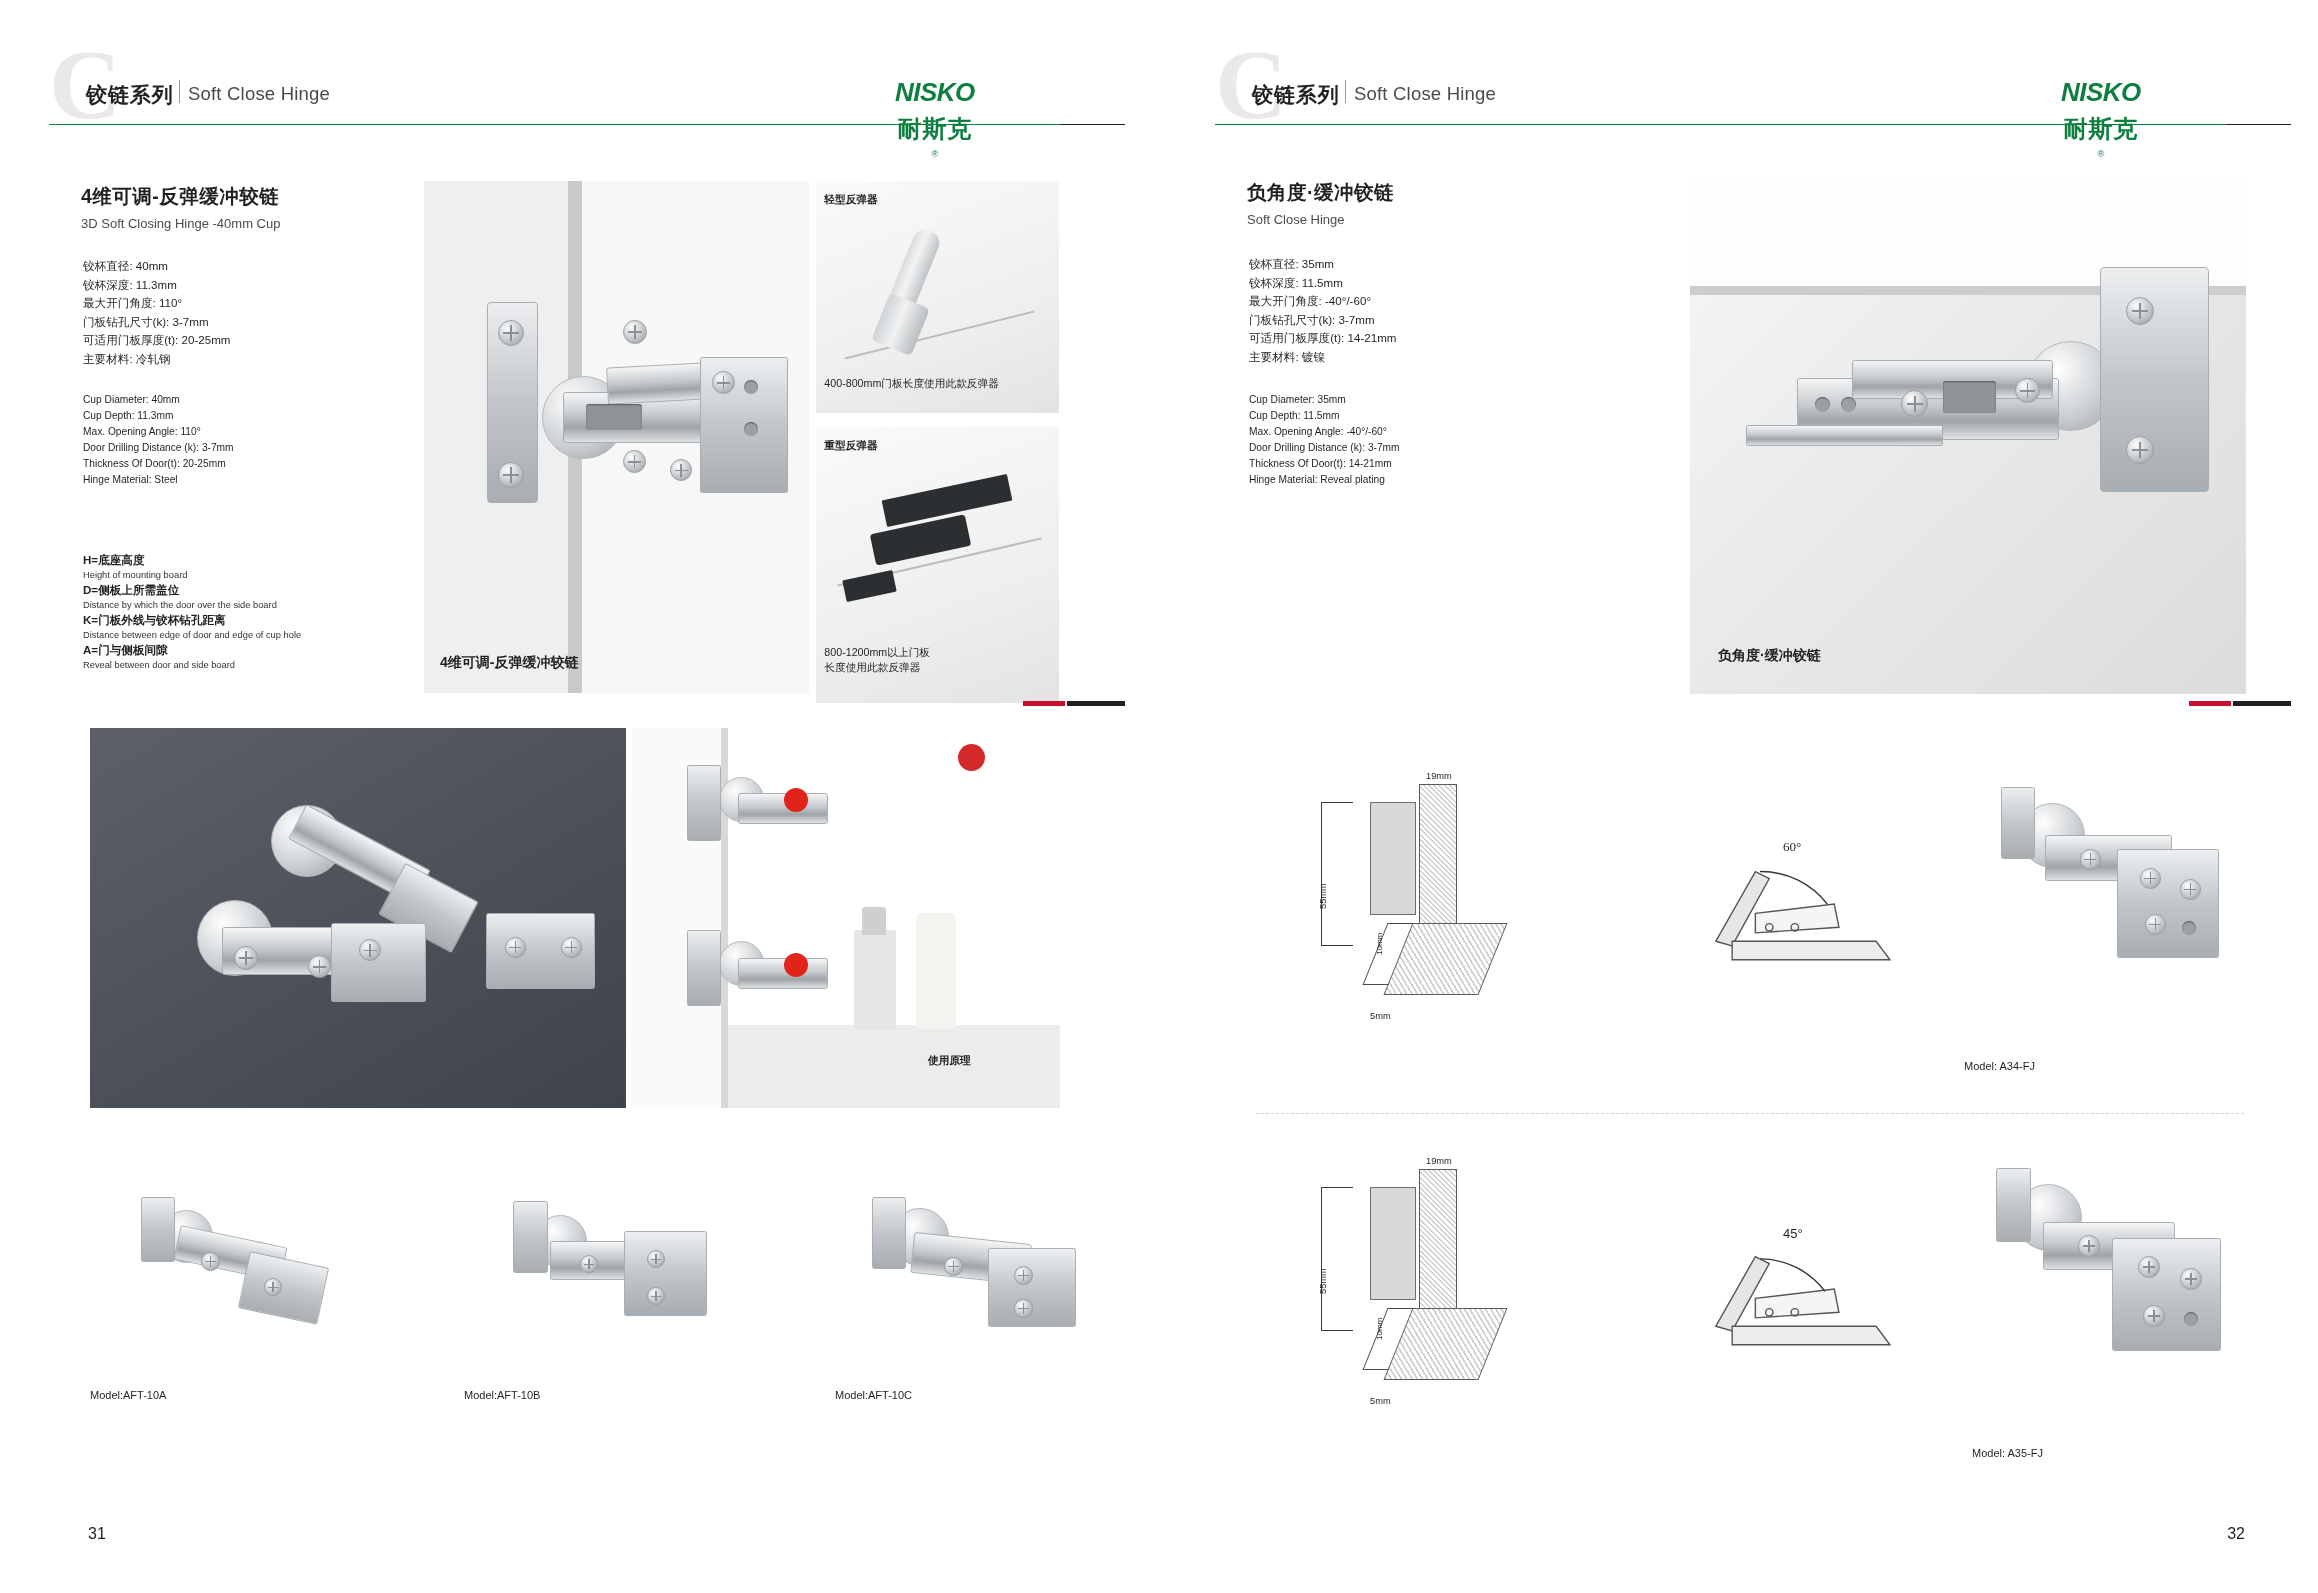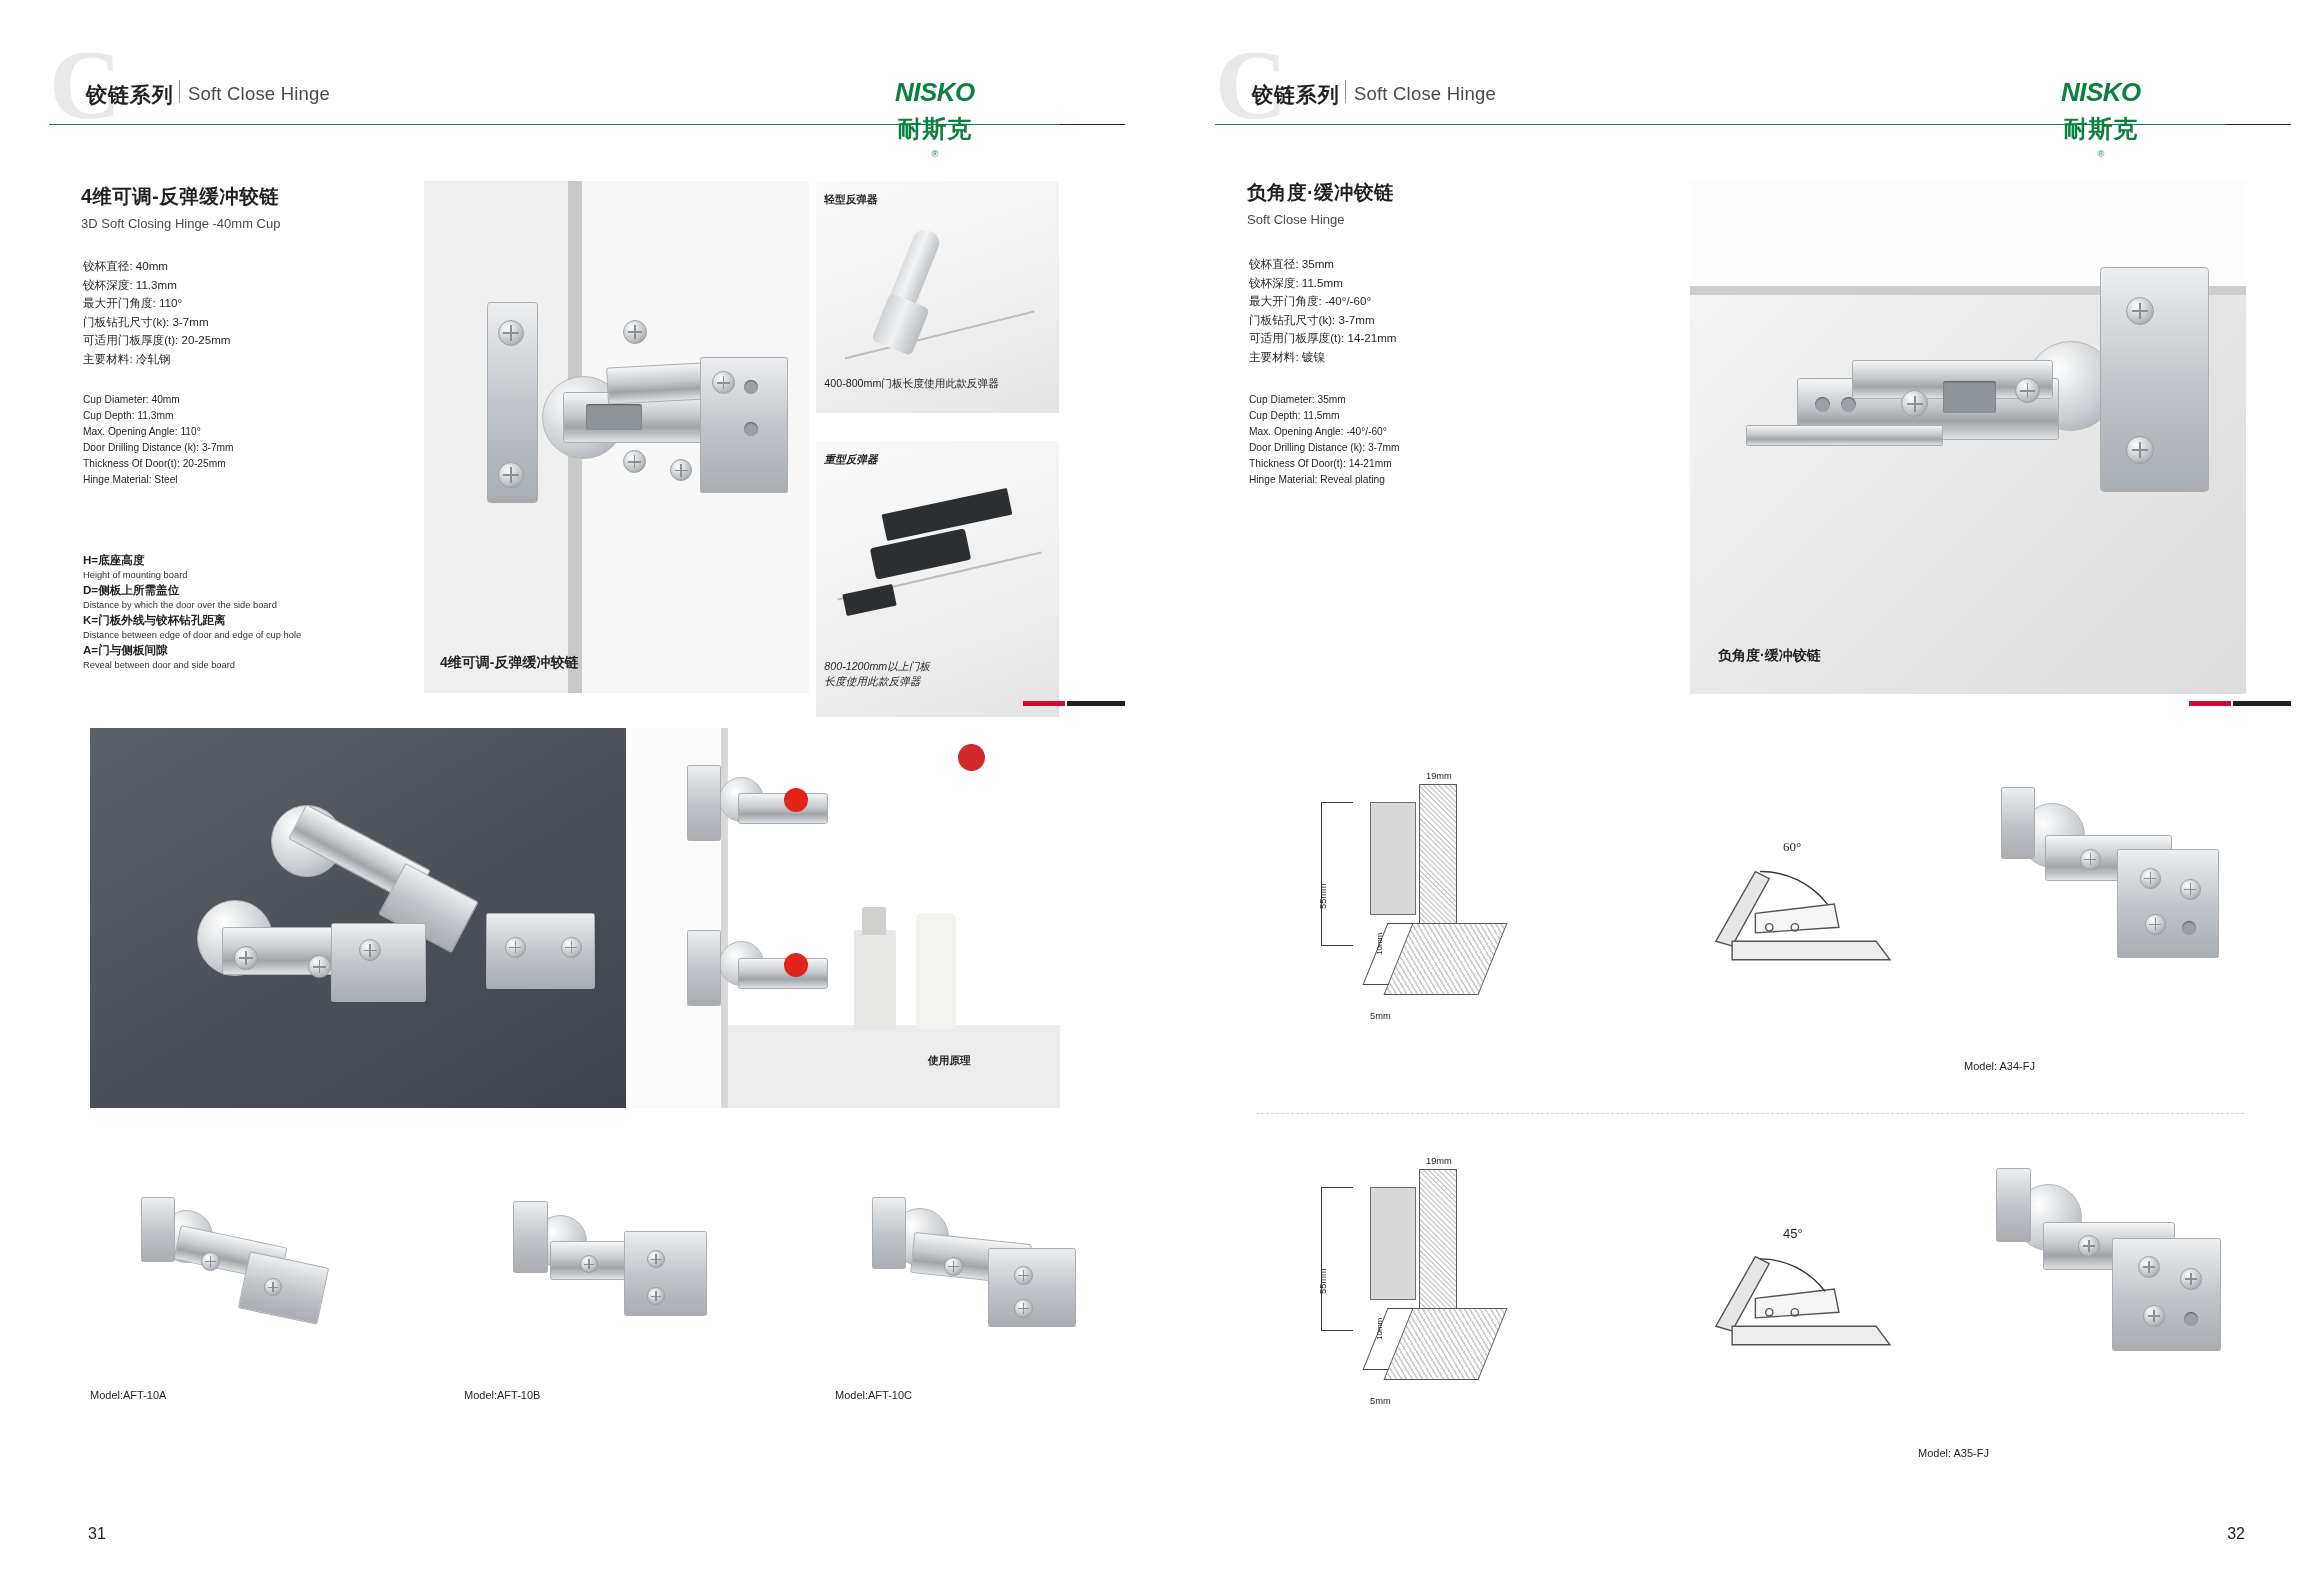--- a/index.html
+++ b/index.html
@@ -144,21 +144,21 @@
     </div>
 
     <div class="panel ph-light" style="left:816px;top:181px;width:243px;height:232px;">
       <div class="tline" style="left:25.5px;top:153px;width:195px;height:2.3px;background:#bdbdbd;transform:rotate(-14deg);"></div>
       <div style="position:absolute;left:81px;top:46px;width:27px;height:107px;border-radius:13px;background:linear-gradient(90deg,#d9dcde,#f2f3f4 40%,#bfc3c6);transform:rotate(22deg);"></div>
       <div style="position:absolute;left:63px;top:118px;width:43px;height:51px;border-radius:5.6px;background:linear-gradient(90deg,#cfd3d6,#f0f1f2 45%,#b9bdc0);transform:rotate(22deg);"></div>
       <div class="cap-sm" style="left:8.3px;top:11px;font-weight:700;">轻型反弹器</div>
       <div class="cap-sm" style="left:8.3px;top:195px;">400-800mm门板长度使用此款反弹器</div>
     </div>
 
-    <div class="panel ph-light" style="left:816px;top:441px;width:243px;height:276px;font-style:italic;">
+    <div class="panel ph-light" style="left:816px;top:427px;width:243px;height:276px;">
       <div class="tline" style="left:18.5px;top:134px;width:209px;height:2.3px;background:#bdbdbd;transform:rotate(-13deg);"></div>
       <div class="blk" style="left:67px;top:60px;width:128px;height:27px;transform:rotate(-12deg);"></div>
       <div class="blk" style="left:56px;top:97px;width:97px;height:32px;transform:rotate(-12deg);border-radius:3.7px;"></div>
       <div class="blk" style="left:28px;top:148px;width:51px;height:22px;transform:rotate(-12deg);"></div>
       <div class="cap-sm" style="left:8.3px;top:11px;font-weight:700;">重型反弹器</div>
       <div class="cap-sm" style="left:8.3px;top:218px;white-space:pre-line;">800-1200mm以上门板
 长度使用此款反弹器</div>
     </div>
 
     <div class="redtick" style="left:1023px;top:701px;width:42px;background:#c8102e;"></div>
@@ -367,19 +367,19 @@
       <div class="cup" style="left:51px;top:39px;width:65px;height:65px;"></div>
       <div class="arm" style="left:79px;top:77px;width:130px;height:46px;"></div>
       <div class="plate" style="left:148px;top:93px;width:107px;height:111px;"></div>
       <div class="screw" style="left:114px;top:90px;width:19.5px;height:19.5px;"></div>
       <div class="screw" style="left:174px;top:111px;width:19.5px;height:19.5px;"></div>
       <div class="screw" style="left:216px;top:123px;width:19.5px;height:19.5px;"></div>
       <div class="screw" style="left:179px;top:160px;width:19.5px;height:19.5px;"></div>
       <div class="hole" style="left:220px;top:167px;width:14px;height:14px;"></div>
       <div class="plate" style="left:32px;top:23px;width:33px;height:72px;"></div>
     </div>
-    <div class="cap-model" style="left:752px;top:1447px;">Model: A35-FJ</div>
+    <div class="cap-model" style="left:806px;top:1447px;">Model: A35-FJ</div>
 
     <div class="pagenum" style="right:88px;">32</div>
   </div>
 
 </div>
 
 
 </body></html>

